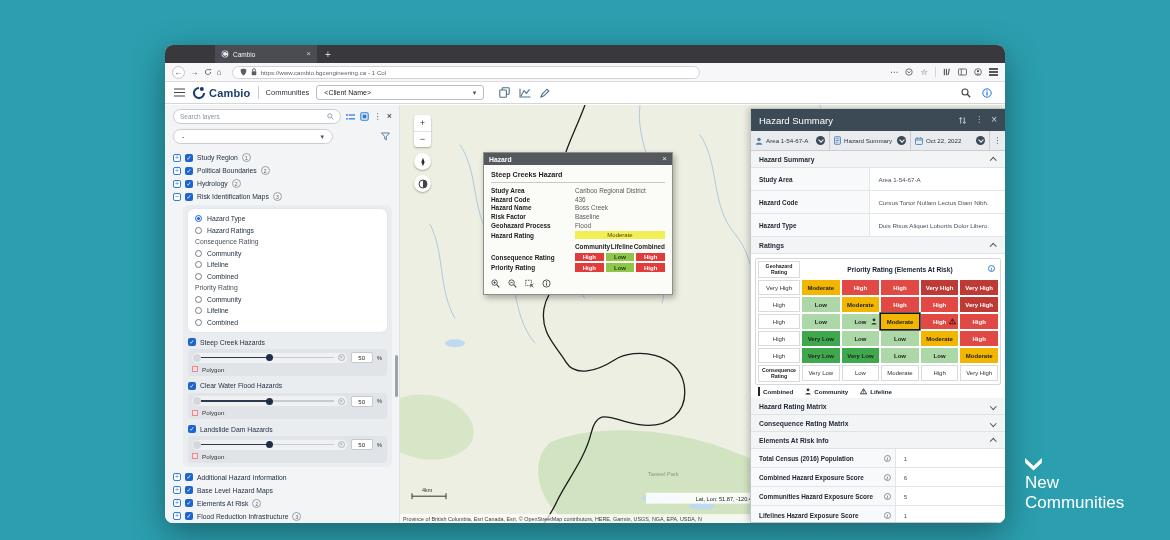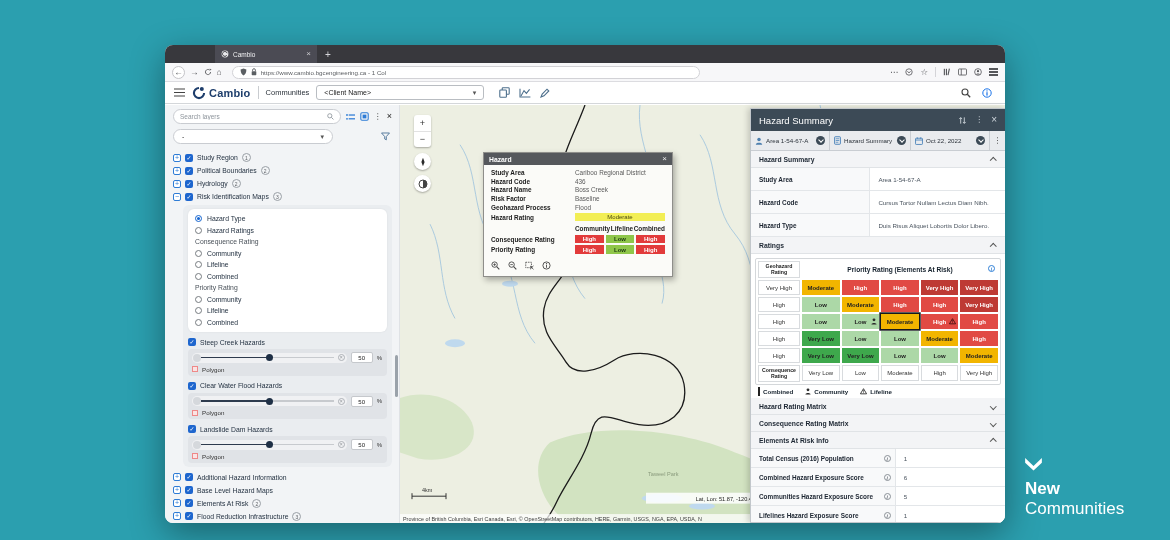--- a/index.html
+++ b/index.html
@@ -184,21 +184,21 @@
   .m-foot { border:1px solid #D8DBDE; color:#333; background:#fff; height:16px; }
   .m-val { font-weight:bold; }
   .m-val.sel { box-shadow:0 0 0 1.7px #15191d; z-index:1; }
   .m-val .cell-ic { position:absolute; right:2px; top:4px; }
   .m-legend { display:flex; align-items:center; gap:12px; padding:3px 3px 1px; }
   .m-legend .leg-item { display:flex; align-items:center; gap:3px; font-size:6.2px; font-weight:bold; color:#14202c; }
   .leg-square { width:6px; height:6px; border:1.3px solid #222; background:#fff; }
 
   
   .promo { position:absolute; left:1025px; top:458px; color:#fff; z-index:1; }
-  .promo-line1 { font-size:17px; font-weight:bold; margin-top:8px; }
+  .promo-line1 { font-size:17px; font-weight:normal; margin-top:2px; }
   .promo-line2 { font-size:17px; }
 
   svg { display:block; }
 </style>
 </head>
 <body>
 
 <div class="stage">
 
   <div class="window">
@@ -606,20 +606,21 @@
             </svg>
         </div>
       </div>
 
       <div class="popup">
         <div class="popup-titlebar">
           <span class="popup-title">Hazard</span>
           <span class="popup-close">×</span>
         </div>
         <div class="popup-body">
+          <div class="popup-subtitle">Steep Creeks Hazard</div>
           <div id="popup-fields">
               <div class="pfield">
                 <span class="pl">Study Area</span>
                 <span class="pv">Cariboo Regional District</span>
               </div>
               <div class="pfield">
                 <span class="pl">Hazard Code</span>
                 <span class="pv">436</span>
               </div>
               <div class="pfield">

